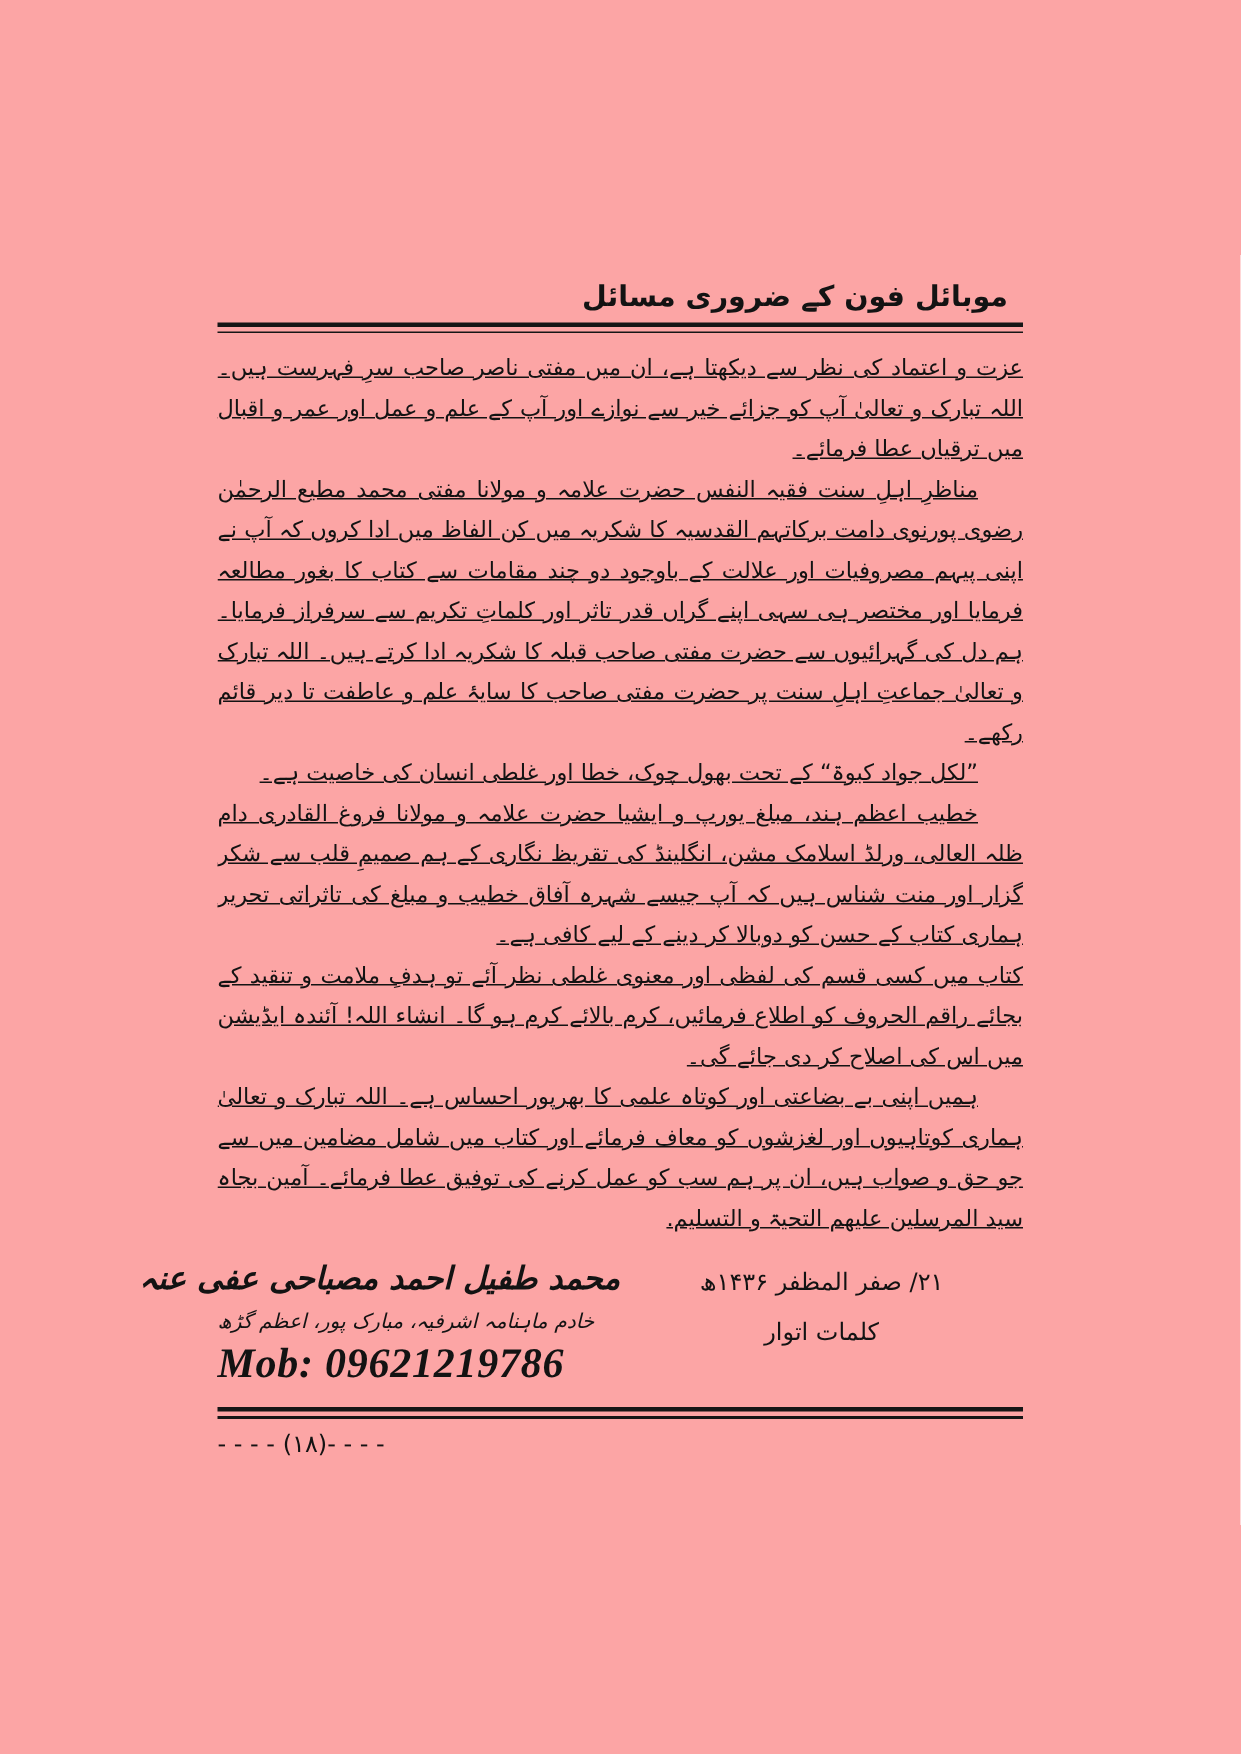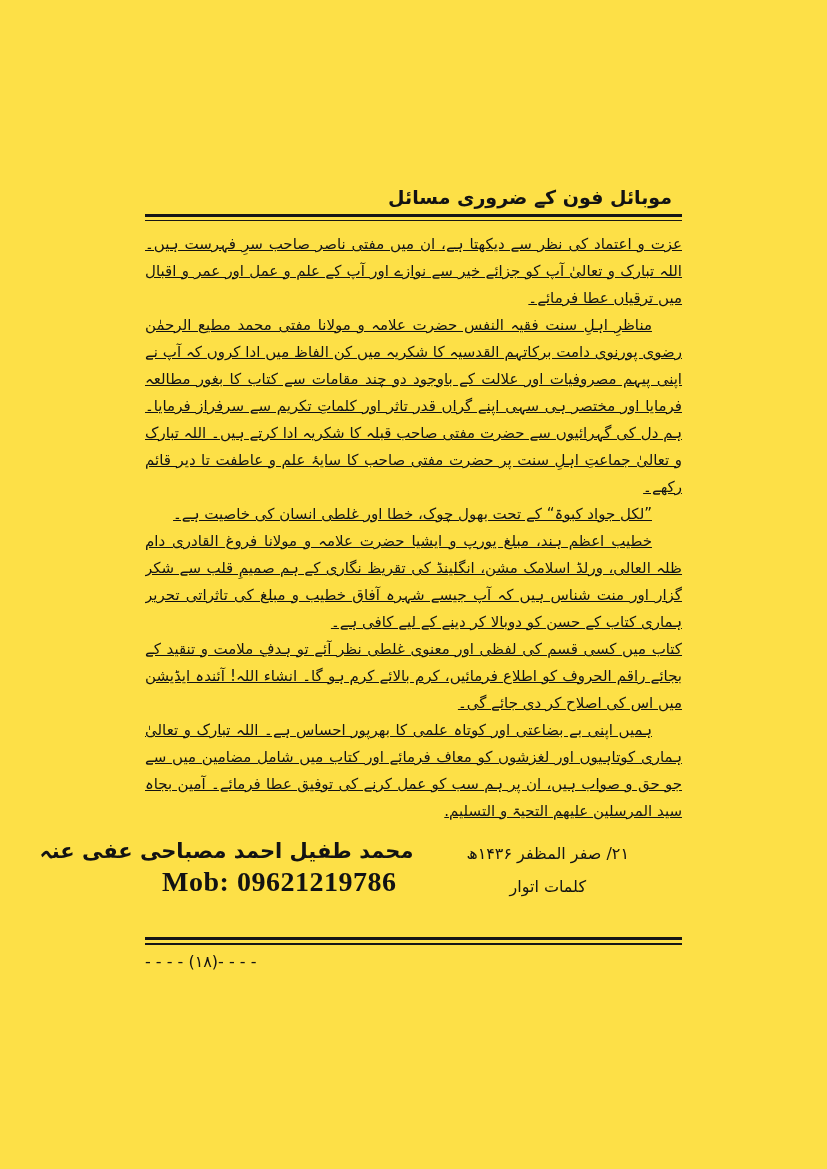--- a/index.html
+++ b/index.html
@@ -1,20 +1,20 @@
 <!DOCTYPE html>
 <html><head>
 <meta charset="utf-8">
 <style>
   html, body { margin: 0; padding: 0; background: #ffffff; }
   .page {
     position: relative;
     width: 827px;
     height: 1169px;
-    background: #fde047;
+    background: #fca5a5;
     color: #131313;
     font-family: "DejaVu Sans", sans-serif;
     overflow: hidden;
   }
   .content {
     position: absolute;
     left: 145px;
     top: 186px;
     width: 537px;
   }
@@ -46,22 +46,23 @@
   .body-text p { margin: 0; }
   .body-text p.indent { text-indent: 30px; }
   .sig-row {
     display: flex;
     direction: ltr;
     margin-top: 8px;
     height: 98px;
   }
   .sig-left {
     width: 50%;
-    text-align: center;
+    text-align: left;
     direction: rtl;
+    font-style: italic;
   }
   .sig-name {
     font-size: 21px;
     font-weight: bold;
     line-height: 32px;
     white-space: nowrap;
   }
   .sig-role {
     font-size: 13.5px;
     line-height: 27px;
@@ -113,20 +114,21 @@
       <p class="indent">”لکل جواد کبوۃ“ کے تحت بھول چوک، خطا اور غلطی انسان کی خاصیت ہے۔</p>
       <p class="indent">خطیب اعظم ہند، مبلغ یورپ و ایشیا حضرت علامہ و مولانا فروغ القادری دام ظلہ العالی، ورلڈ اسلامک مشن، انگلینڈ کی تقریظ نگاری کے ہم صمیمِ قلب سے شکر گزار اور منت شناس ہیں کہ آپ جیسے شہرہ آفاق خطیب و مبلغ کی تاثراتی تحریر ہماری کتاب کے حسن کو دوبالا کر دینے کے لیے کافی ہے۔</p>
       <p>کتاب میں کسی قسم کی لفظی اور معنوی غلطی نظر آئے تو ہدفِ ملامت و تنقید کے بجائے راقم الحروف کو اطلاع فرمائیں، کرم بالائے کرم ہو گا۔ انشاء اللہ! آئندہ ایڈیشن میں اس کی اصلاح کر دی جائے گی۔</p>
       <p class="indent">ہمیں اپنی بے بضاعتی اور کوتاہ علمی کا بھرپور احساس ہے۔ اللہ تبارک و تعالیٰ ہماری کوتاہیوں اور لغزشوں کو معاف فرمائے اور کتاب میں شامل مضامین میں سے جو حق و صواب ہیں، ان پر ہم سب کو عمل کرنے کی توفیق عطا فرمائے۔ آمین بجاہ سید المرسلین علیھم التحیۃ و التسلیم.</p>
 
     </div>
 
     <div class="sig-row">
       <div class="sig-left">
         <div class="sig-name">محمد طفیل احمد مصباحی عفی عنہ</div>
+        <div class="sig-role">خادم ماہنامہ اشرفیہ، مبارک پور، اعظم گڑھ</div>
         <div class="sig-mobile">Mob: 09621219786</div>
       </div>
       <div class="sig-right">
         <div>۲۱/ صفر المظفر ۱۴۳۶ھ</div>
         <div>کلمات اتوار</div>
       </div>
     </div>
 
     <div class="footer-rule"></div>
 

